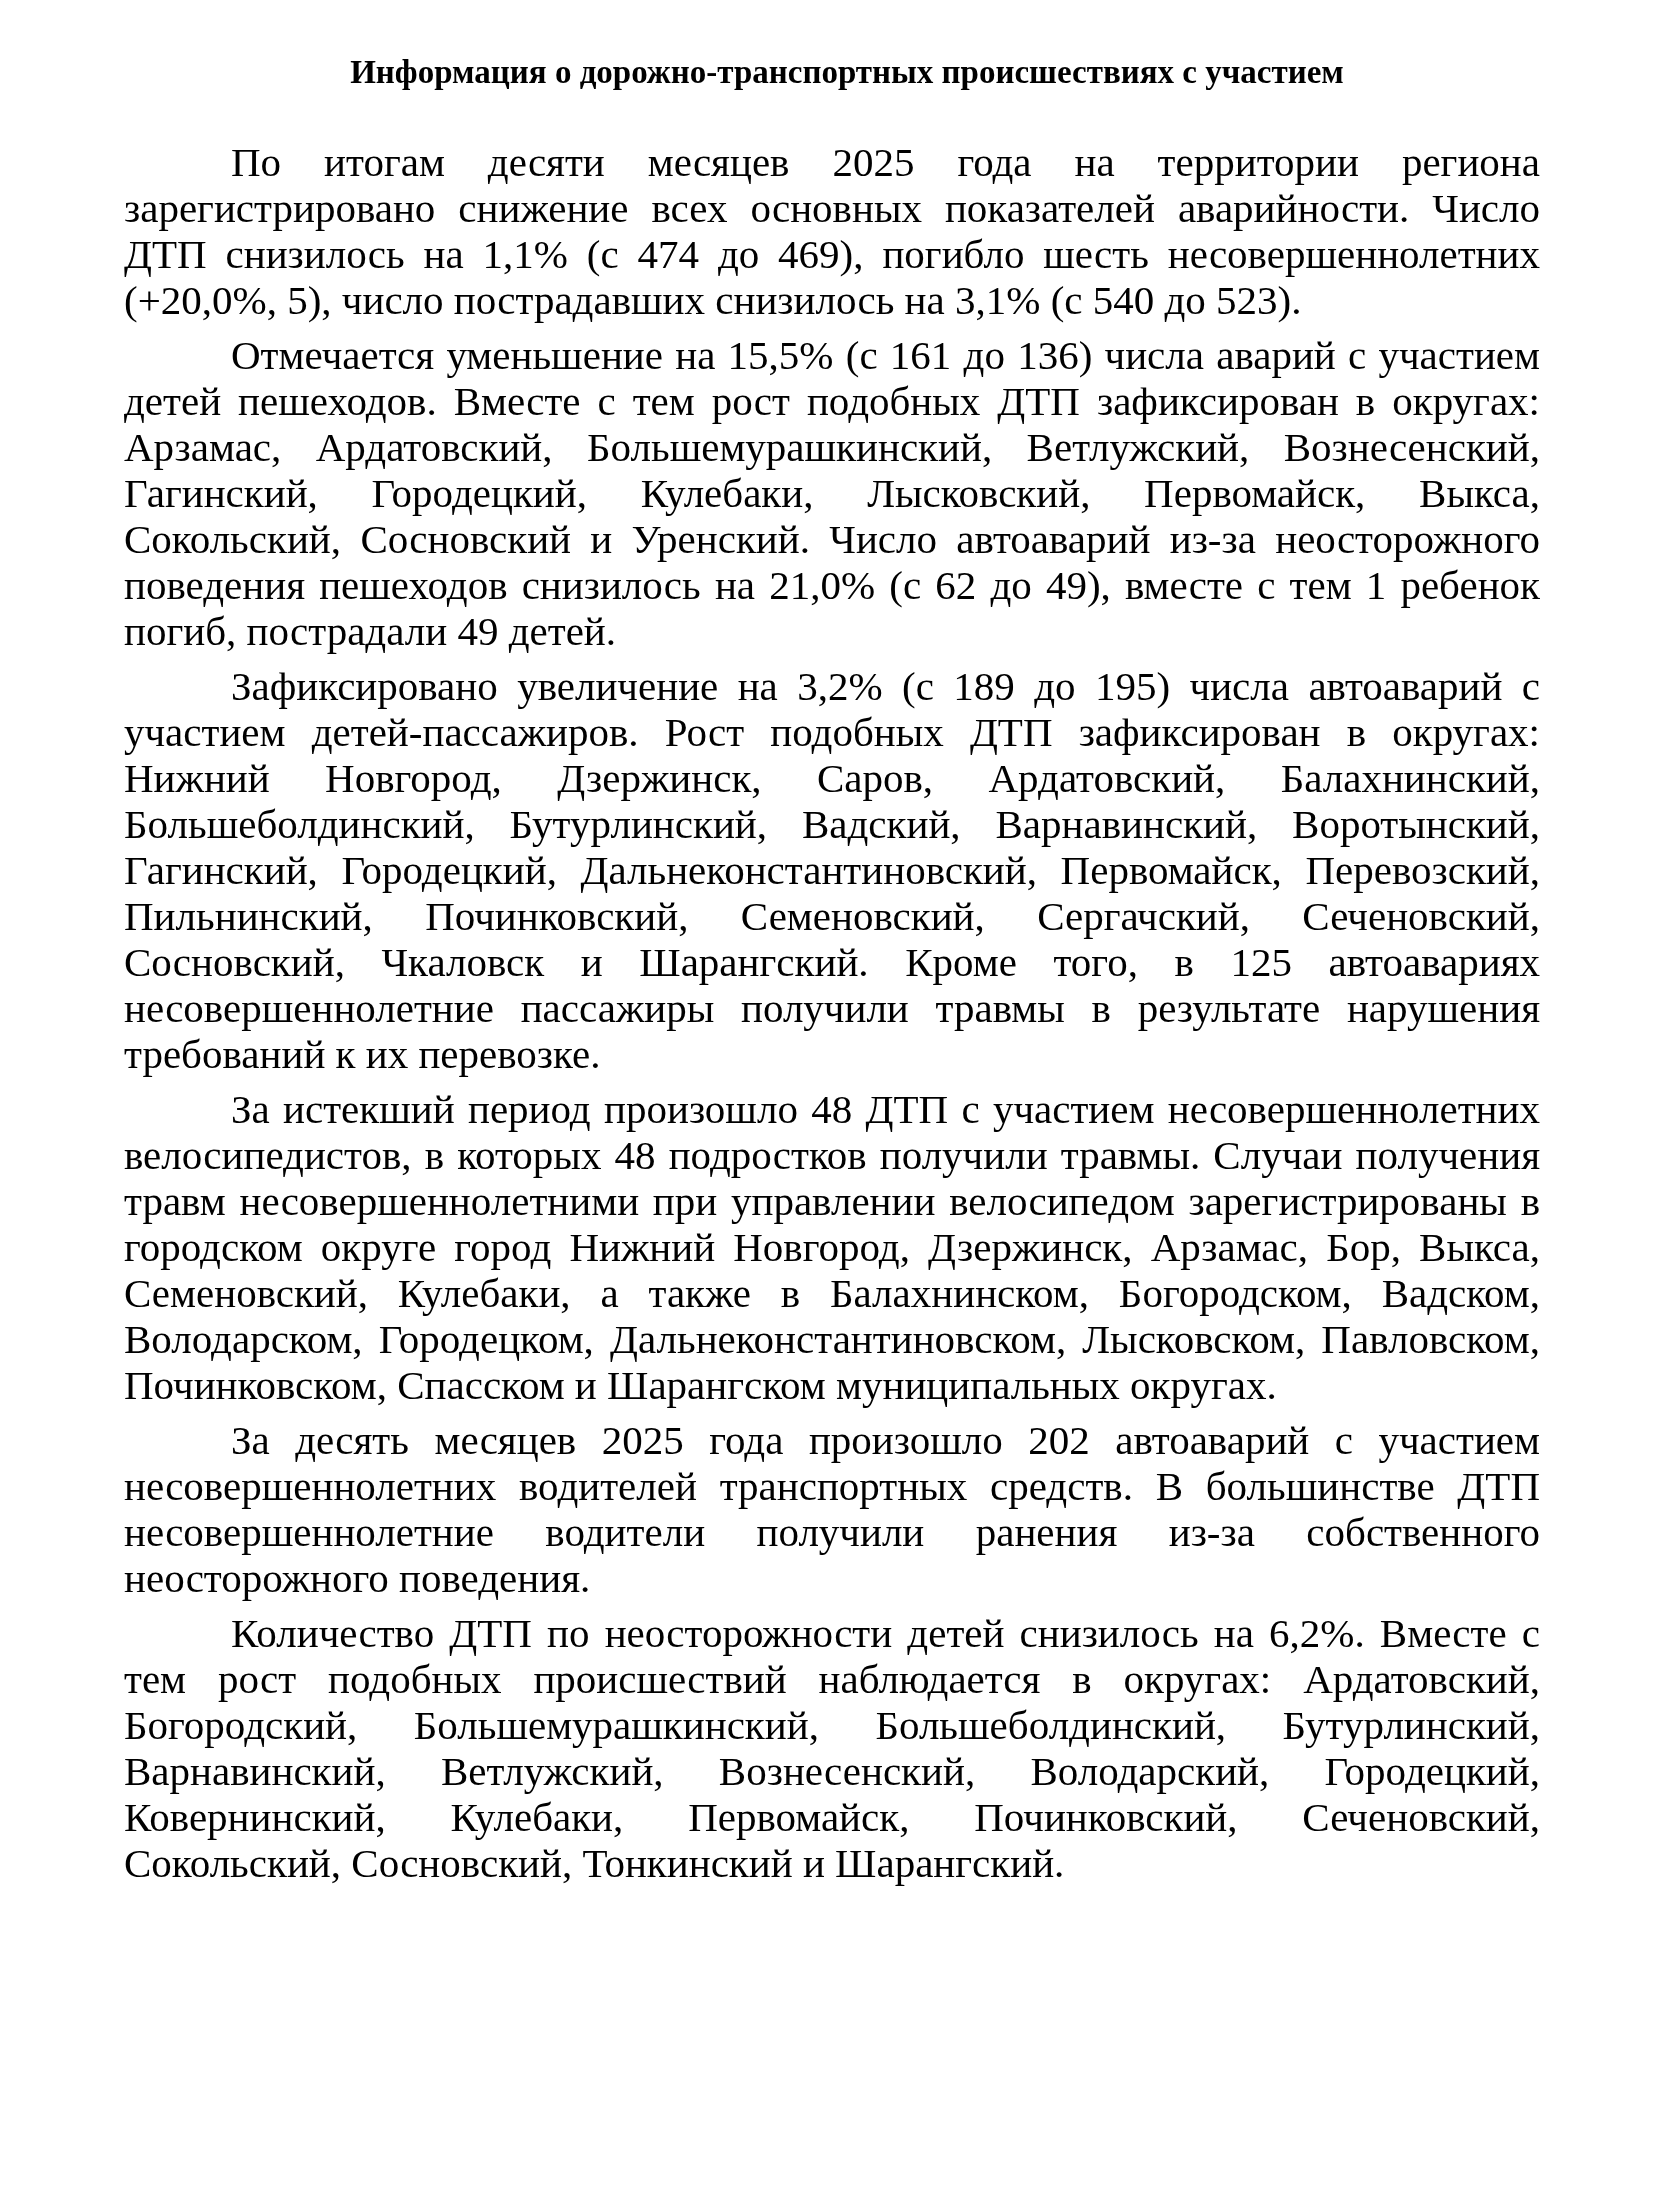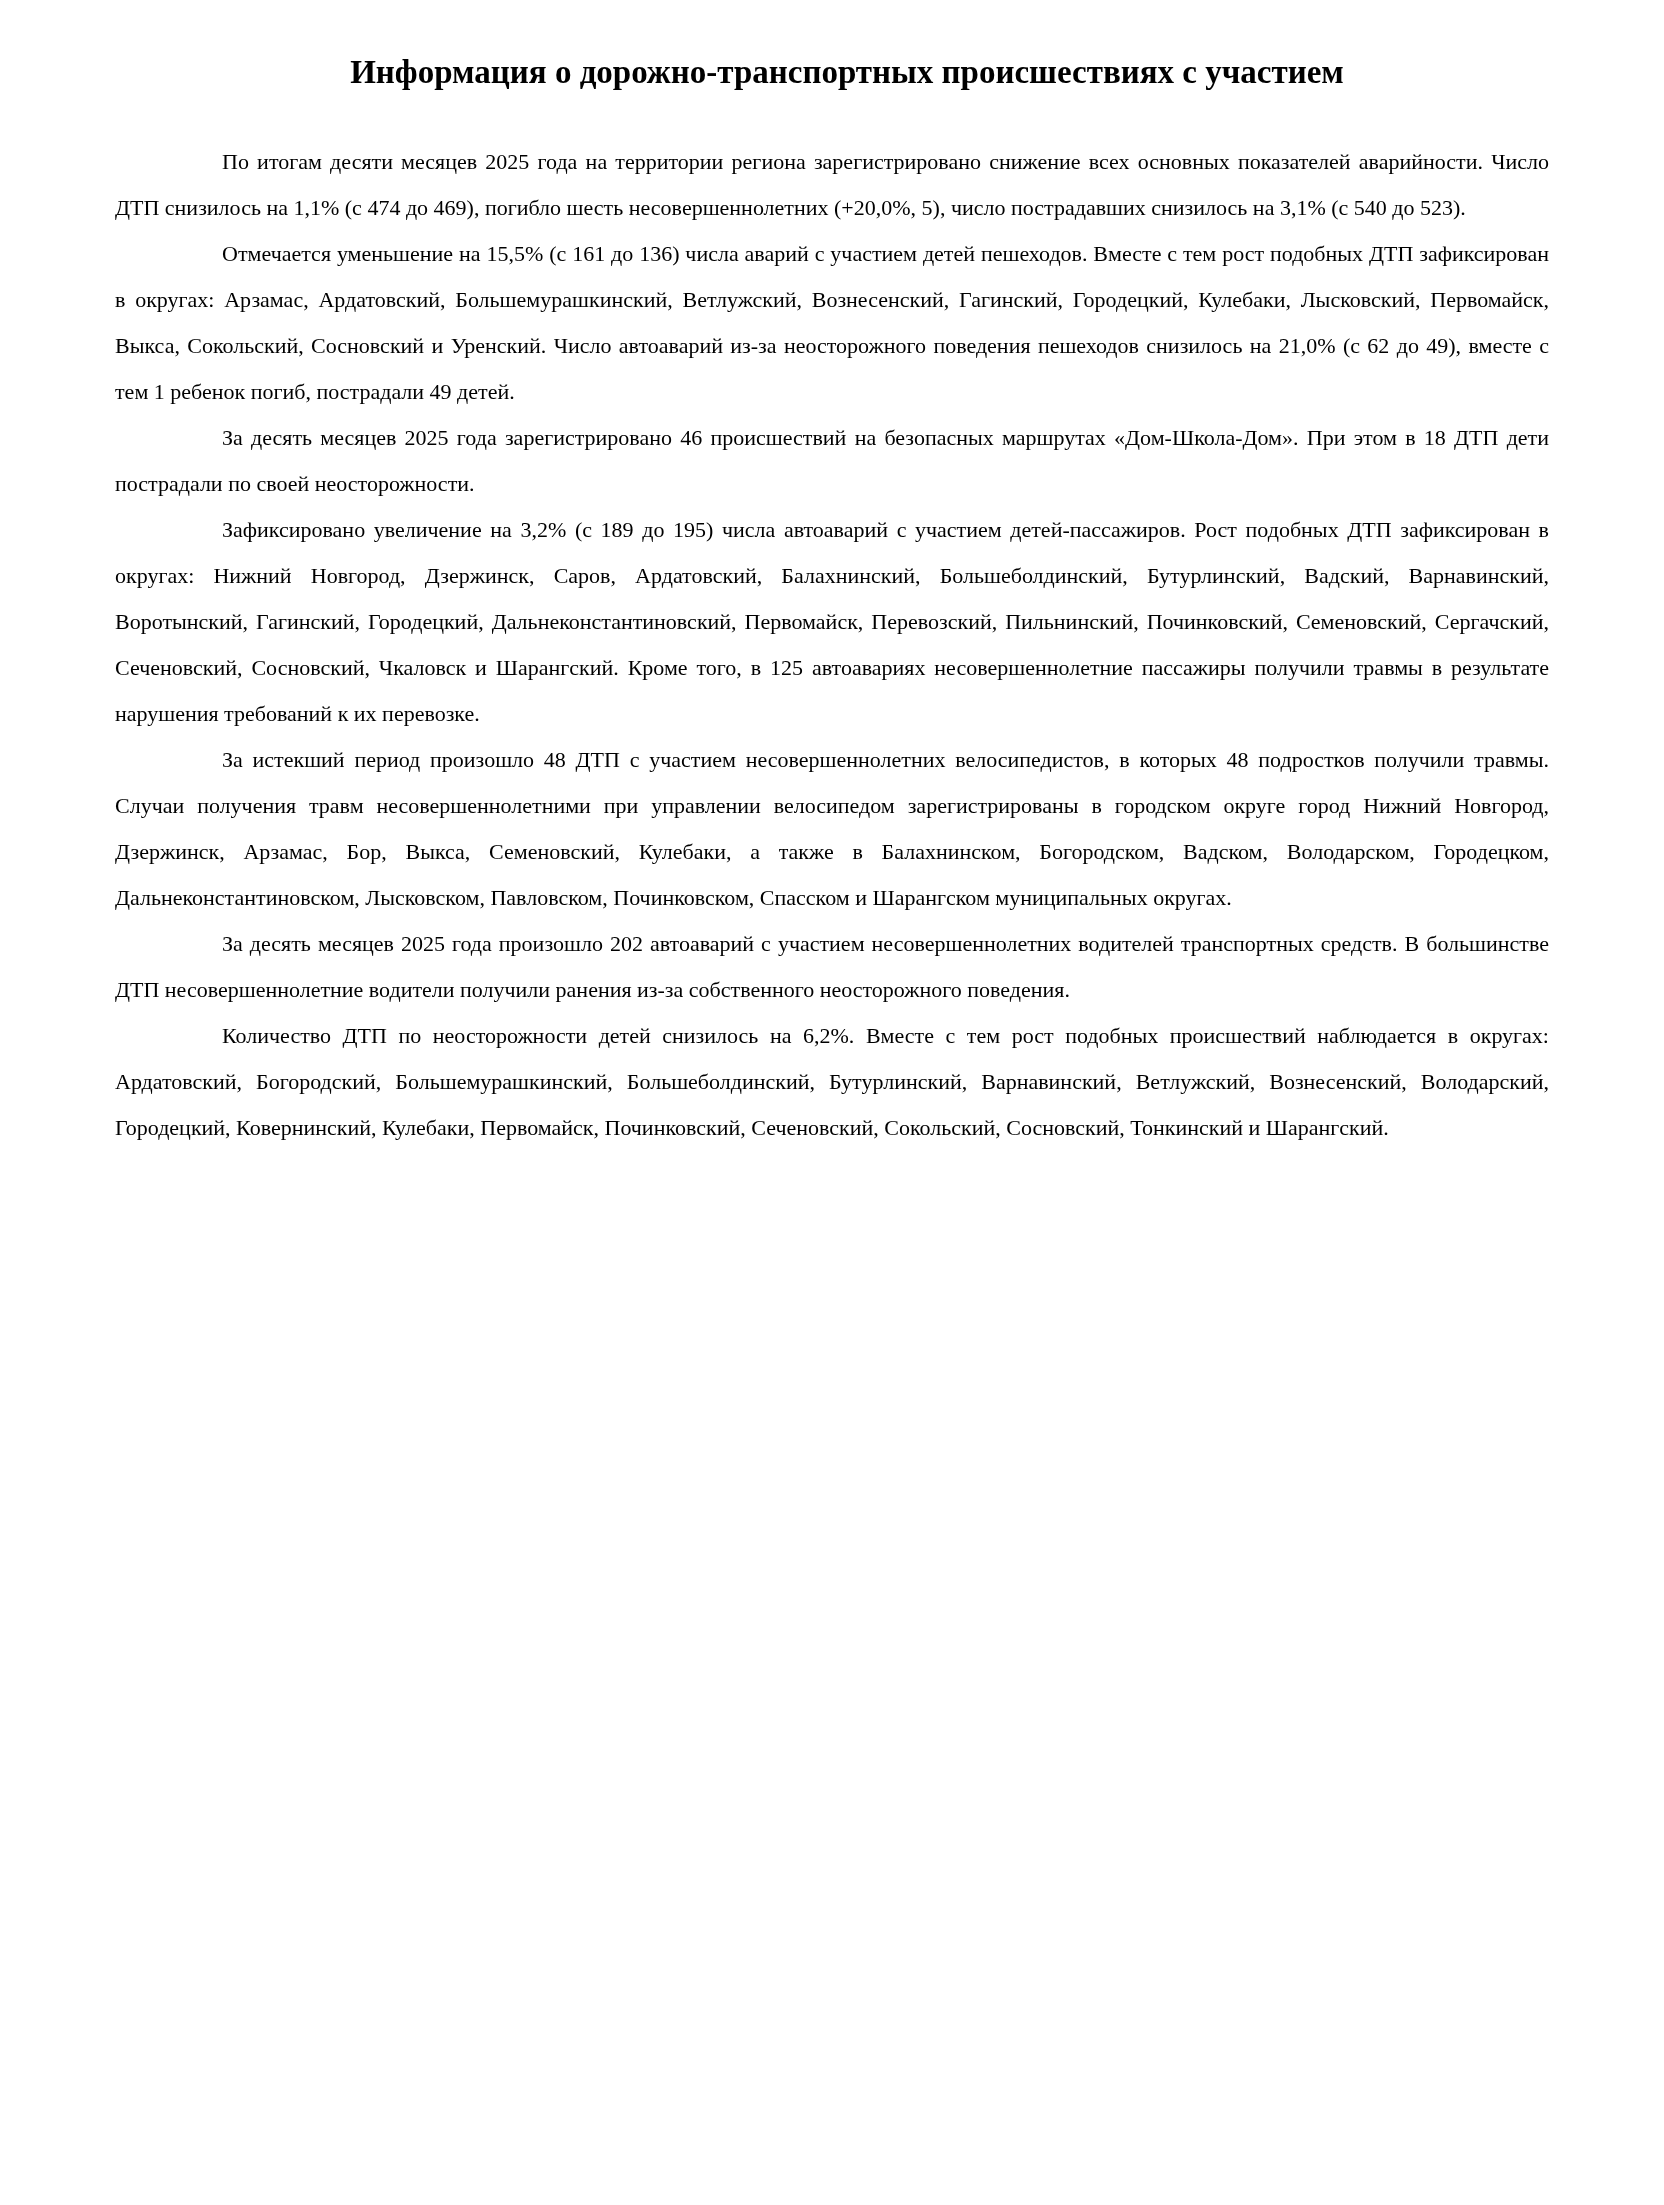--- a/index.html
+++ b/index.html
@@ -24,37 +24,36 @@
     .title {
       text-align: center;
       font-weight: bold;
       font-size: 33px;
       line-height: 46px;
       margin: 0 0 44px 0;
       padding-left: 30px;
     }
     .title span { display: block; }
     .para {
-      font-size: 22px;
+      font-size: 41px;
       line-height: 46px;
       text-align: justify;
       text-indent: 107px;
-      margin: 0;
+      margin: 9px;
       hyphens: none;
     }
   </style>
 </head>
 <body>
 
 <div class="page">
   <h1 class="title">
     <span>Информация о дорожно-транспортных происшествиях с участием</span>
   </h1>
 
   <p class="para">По итогам десяти месяцев 2025 года на территории региона зарегистрировано снижение всех основных показателей аварийности. Число ДТП снизилось на 1,1% (с 474 до 469), погибло шесть несовершеннолетних (+20,0%, 5), число пострадавших снизилось на 3,1% (с 540 до 523).</p>
   <p class="para">Отмечается уменьшение на 15,5% (с 161 до 136) числа аварий с участием детей пешеходов. Вместе с тем рост подобных ДТП зафиксирован в округах: Арзамас, Ардатовский, Большемурашкинский, Ветлужский, Вознесенский, Гагинский, Городецкий, Кулебаки, Лысковский, Первомайск, Выкса, Сокольский, Сосновский и Уренский. Число автоаварий из-за неосторожного поведения пешеходов снизилось на 21,0% (с 62 до 49), вместе с тем 1 ребенок погиб, пострадали 49 детей.</p>
-  <p class="para">За десять месяцев 2025 года зарегистрировано 46 происшествий на безопасных маршрутах «Дом-Школа-Дом». При этом в 18 ДТП дети пострадали по своей неосторожности.</p>
   <p class="para">Зафиксировано увеличение на 3,2% (с 189 до 195) числа автоаварий с участием детей-пассажиров. Рост подобных ДТП зафиксирован в округах: Нижний Новгород, Дзержинск, Саров, Ардатовский, Балахнинский, Большеболдинский, Бутурлинский, Вадский, Варнавинский, Воротынский, Гагинский, Городецкий, Дальнеконстантиновский, Первомайск, Перевозский, Пильнинский, Починковский, Семеновский, Сергачский, Сеченовский, Сосновский, Чкаловск и Шарангский.  Кроме того, в 125 автоавариях несовершеннолетние пассажиры получили травмы в результате нарушения требований к их перевозке.</p>
   <p class="para">За истекший период произошло 48 ДТП с участием несовершеннолетних велосипедистов, в которых 48 подростков получили травмы. Случаи получения травм несовершеннолетними при управлении велосипедом зарегистрированы в городском округе город Нижний Новгород, Дзержинск, Арзамас, Бор, Выкса, Семеновский, Кулебаки, а также в Балахнинском, Богородском, Вадском, Володарском, Городецком, Дальнеконстантиновском, Лысковском, Павловском, Починковском, Спасском и Шарангском муниципальных округах.</p>
   <p class="para">За десять месяцев 2025 года произошло 202 автоаварий с участием несовершеннолетних водителей транспортных средств. В большинстве ДТП несовершеннолетние водители получили ранения из-за собственного неосторожного поведения.</p>
   <p class="para">Количество ДТП по неосторожности детей снизилось на 6,2%. Вместе с тем рост подобных происшествий наблюдается в округах: Ардатовский, Богородский, Большемурашкинский, Большеболдинский, Бутурлинский, Варнавинский, Ветлужский, Вознесенский, Володарский, Городецкий, Ковернинский, Кулебаки, Первомайск, Починковский, Сеченовский, Сокольский, Сосновский, Тонкинский и Шарангский.</p>
 </div>
 
 
 </body></html>

